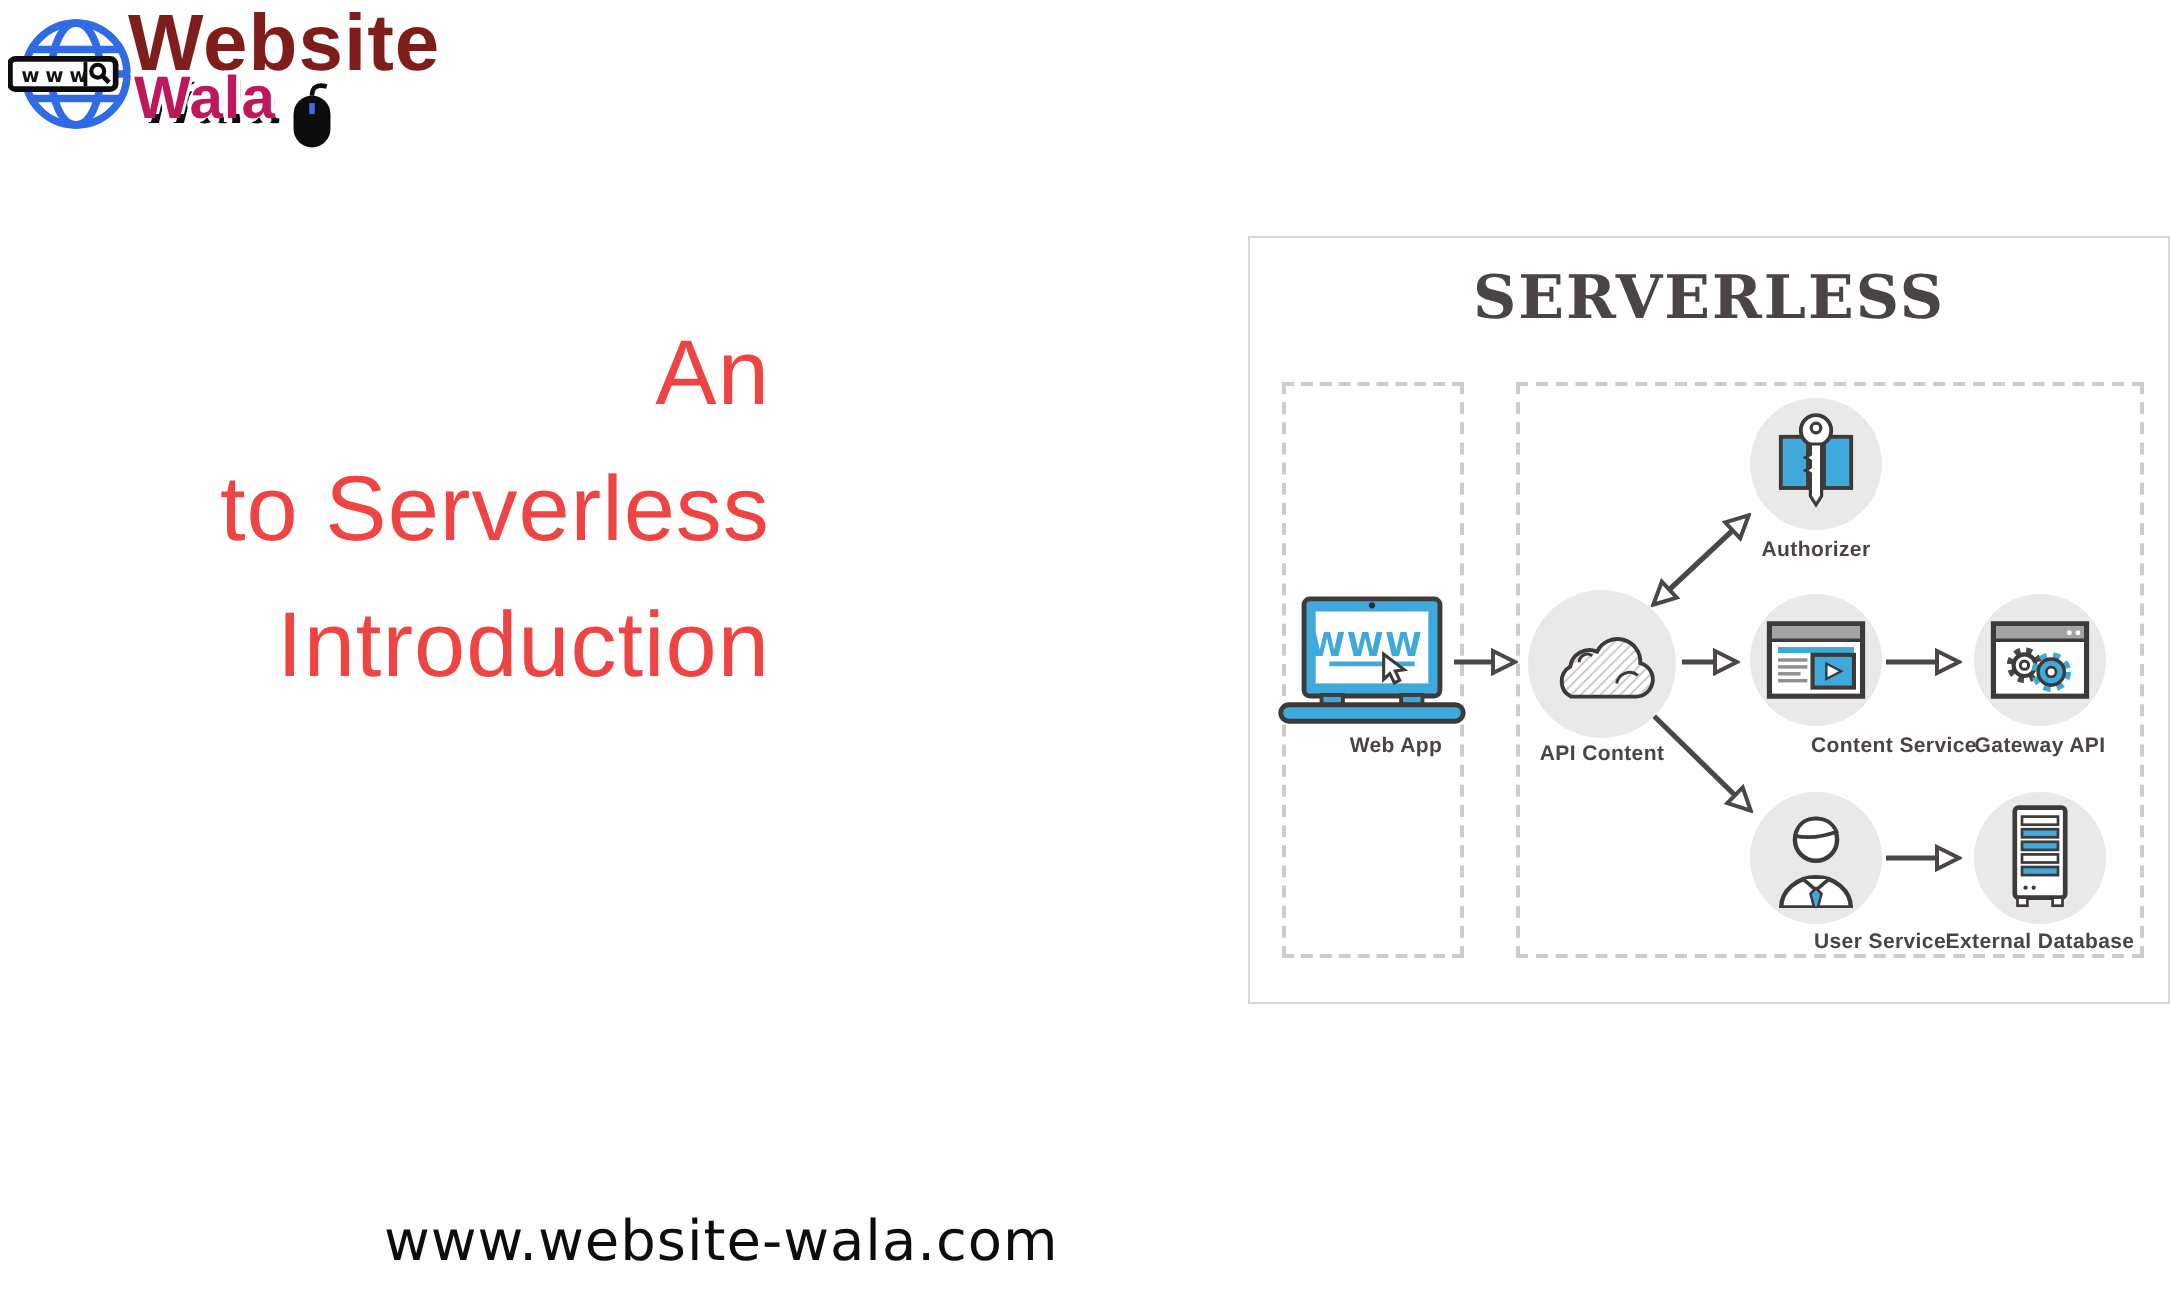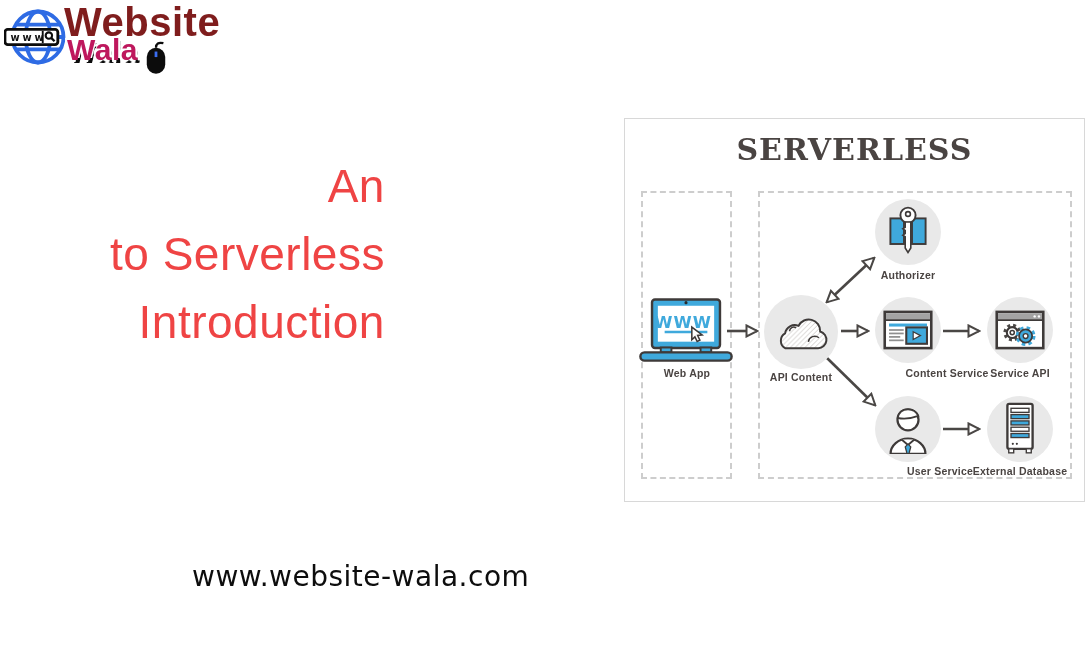--- a/index.html
+++ b/index.html
@@ -27,21 +27,21 @@
 
   
   .headline {
     position:absolute; left:110px; top:152px;
     font-size:46px; font-weight:normal; color:#ef4444;
     line-height:68px; letter-spacing:0.5px;text-align:right;
   }
 
   
   .footer-url {
-    position:absolute; left:192px; top:560px;
+    position:absolute; left:192px; top:604px;
     font-family:"DejaVu Sans", sans-serif;
     font-size:28px; color:#0d0d0d; letter-spacing:0.5px;
   }
 
   
   .panel {
     position:absolute; left:624px; top:118px; width:461px; height:384px;
     background:#ffffff; border:1px solid #d8d8d8;
   }
   .panel-title {
@@ -132,21 +132,21 @@
       <rect x="21" y="8" width="58" height="37" fill="#ffffff"></rect>
       <circle cx="50" cy="4.8" r="1.6" fill="#2a2a2a"></circle>
       <text x="47" y="31" text-anchor="middle" font-family="DejaVu Sans, sans-serif" font-size="17" font-weight="bold" letter-spacing="1" fill="#3fa9dc">WWW</text>
       <line x1="28" y1="35" x2="72" y2="35" stroke="#3fa9dc" stroke-width="2.5"></line>
       <path d="M56,30 v13 l3.2,-3 l2.3,4.8 l2.8,-1.4 l-2.3,-4.8 l4.6,-0.6 z" fill="#ffffff" stroke="#3e3a39" stroke-width="1.6"></path>
       <rect x="24" y="51" width="11" height="5" fill="#3fa9dc" stroke="#3e3a39" stroke-width="2"></rect>
       <rect x="65" y="51" width="11" height="5" fill="#3fa9dc" stroke="#3e3a39" stroke-width="2"></rect>
       <rect x="3" y="56" width="94" height="8.5" rx="4.2" fill="#3fa9dc" stroke="#3e3a39" stroke-width="2.5"></rect>
     </svg>
   </div>
-  <div class="node-label" style="left:17px; top:248px; width:90px;">Web App</div>
+  <div class="node-label" style="left:28px; top:248px; width:90px;">Web App</div>
 
   <div class="node-circle" style="left:139px; top:176px; width:74px; height:74px;">
     <svg width="62" height="46" viewBox="0 0 76 56">
       <path d="M19,48 h40 a10.5,10.5 0 0 0 2.5,-20.6 a14,14 0 0 0 -26.5,-7 a12,12 0 0 0 -16.5,9.2 a10.5,10.5 0 0 0 0.5,18.4 z" fill="url(#hatch)" stroke="#3e3a39" stroke-width="2.4"></path>
       <path d="M24,27 a5,5 0 0 1 8,-4" fill="none" stroke="#3e3a39" stroke-width="1.8"></path>
       <path d="M47,40 a8,8 0 0 1 13,-5" fill="none" stroke="#3e3a39" stroke-width="1.8"></path>
     </svg>
   </div>
   <div class="node-label" style="left:116px; top:252px; width:120px;">API Content</div>
 
@@ -189,21 +189,21 @@
         <circle cx="20" cy="26" r="6.3" fill="#ffffff" stroke="#3e3a39" stroke-width="2.4"></circle>
         <circle cx="20" cy="26" r="2.4" fill="#ffffff" stroke="#3e3a39" stroke-width="1.8"></circle>
       </g>
       <g>
         <circle cx="35.5" cy="30" r="9.5" fill="none" stroke="#3fa9dc" stroke-width="4" stroke-dasharray="4 3.6"></circle>
         <circle cx="35.5" cy="30" r="7.6" fill="#3fa9dc" stroke="#3e3a39" stroke-width="2"></circle>
         <circle cx="35.5" cy="30" r="2.8" fill="#ffffff" stroke="#3e3a39" stroke-width="1.6"></circle>
       </g>
     </svg>
   </div>
-  <div class="node-label" style="left:330px; top:248px; width:130px;">Service API</div>
+  <div class="node-label" style="left:330px; top:248px; width:130px;">Gateway API</div>
 
   <div class="node-circle" style="left:250px; top:277px; width:66px; height:66px;">
     <svg width="44" height="50" viewBox="0 0 48 54">
       <path d="M5,54 a19,16.5 0 0 1 38,0 z" fill="#ffffff" stroke="#3e3a39" stroke-width="2.4"></path>
       <path d="M17,38.5 l7,6 l7,-6" fill="#ffffff" stroke="#3e3a39" stroke-width="2"></path>
       <circle cx="24" cy="17" r="11.5" fill="#ffffff" stroke="#3e3a39" stroke-width="2.4"></circle>
       <path d="M12.8,15 q1.6,-9.5 11.2,-9.5 q8.2,0 11.2,7.2 q-11.5,4.3 -22.4,2.3 z" fill="#ffffff" stroke="#3e3a39" stroke-width="2"></path>
       <polygon points="24,43.5 21,46.5 23,54 25,54 27,46.5" fill="#3fa9dc" stroke="#3e3a39" stroke-width="1.4"></polygon>
     </svg>
   </div>

